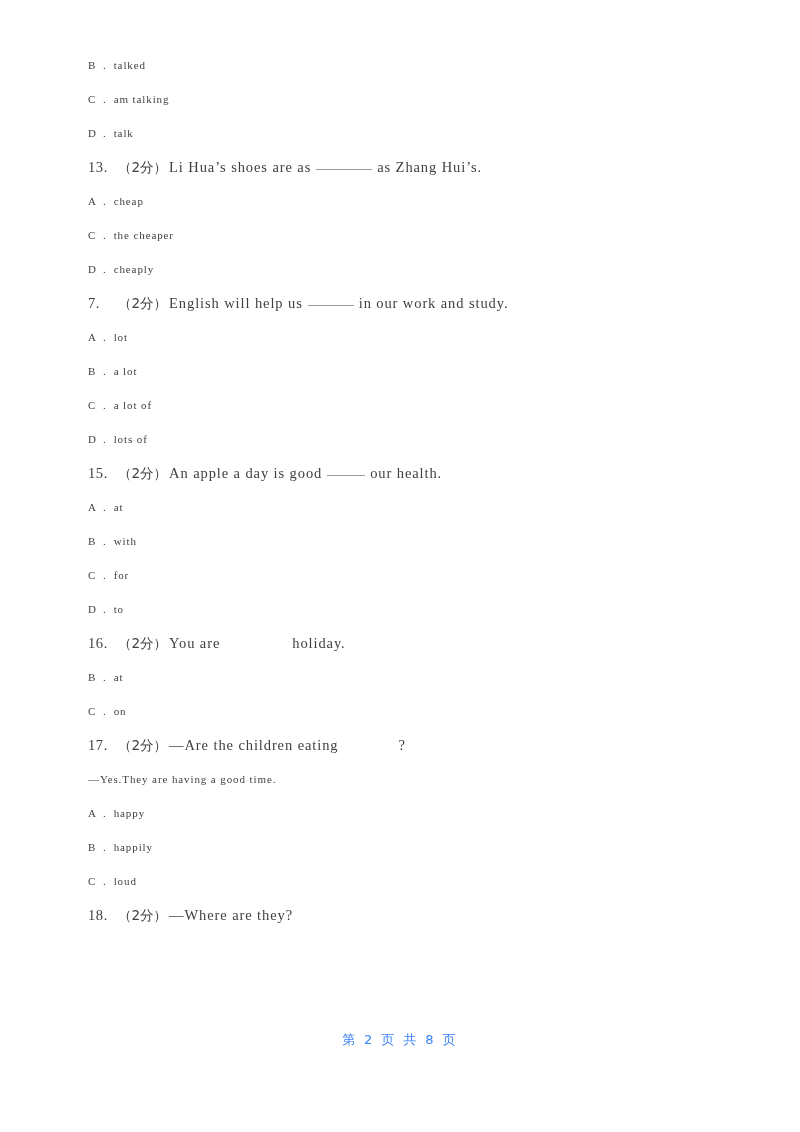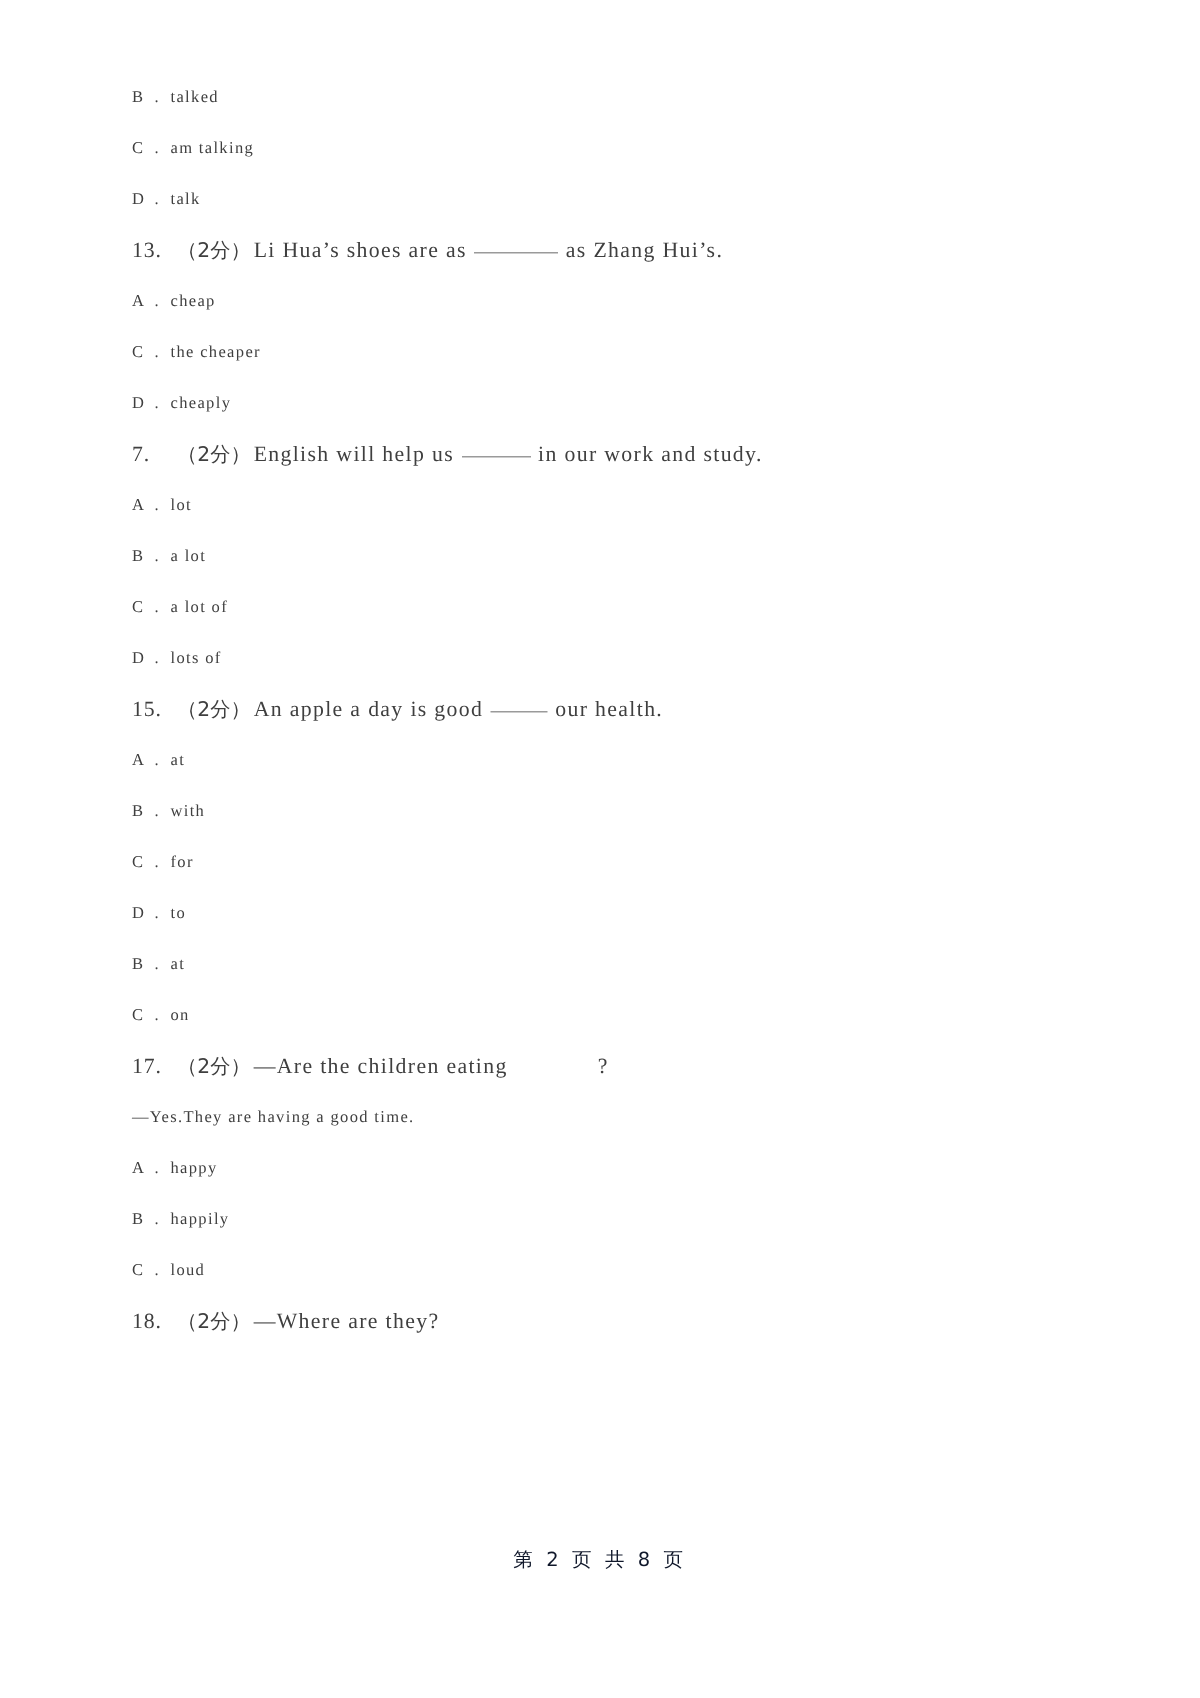--- a/index.html
+++ b/index.html
@@ -91,21 +91,21 @@
 
   .footer {
     position: absolute;
     left: 0;
     top: 1031px;
     width: 800px;
     text-align: center;
     font-family: "DejaVu Sans", "Liberation Sans", sans-serif;
     font-size: 13px;
     letter-spacing: 2.4px;
-    color: #0f172a;
+    color: #3b82f6;
   }
 </style>
 </head>
 <body>
 
 <div class="page">
 
   <div class="content">
       <div class="line option"><span class="opt-letter">B</span><span class="opt-dot">.</span><span>talked</span></div>
       <div class="line option"><span class="opt-letter">C</span><span class="opt-dot">.</span><span>am talking</span></div>
@@ -117,20 +117,21 @@
       <div class="line question"><span class="qnum">7.</span><span class="marks cjk">（2分）</span><span>English will help us</span><span class="blank w-mid"></span><span>in our work and study.</span></div>
       <div class="line option"><span class="opt-letter">A</span><span class="opt-dot">.</span><span>lot</span></div>
       <div class="line option"><span class="opt-letter">B</span><span class="opt-dot">.</span><span>a lot</span></div>
       <div class="line option"><span class="opt-letter">C</span><span class="opt-dot">.</span><span>a lot of</span></div>
       <div class="line option"><span class="opt-letter">D</span><span class="opt-dot">.</span><span>lots of</span></div>
       <div class="line question"><span class="qnum">15.</span><span class="marks cjk">（2分）</span><span>An apple a day is good</span><span class="blank w-short"></span><span>our health.</span></div>
       <div class="line option"><span class="opt-letter">A</span><span class="opt-dot">.</span><span>at</span></div>
       <div class="line option"><span class="opt-letter">B</span><span class="opt-dot">.</span><span>with</span></div>
       <div class="line option"><span class="opt-letter">C</span><span class="opt-dot">.</span><span>for</span></div>
       <div class="line option"><span class="opt-letter">D</span><span class="opt-dot">.</span><span>to</span></div>
+      <div class="line question"><span class="qnum">16.</span><span class="marks cjk">（2分）</span><span>You are</span><span class="gap w-wide"></span><span>holiday.</span></div>
       <div class="line option"><span class="opt-letter">B</span><span class="opt-dot">.</span><span>at</span></div>
       <div class="line option"><span class="opt-letter">C</span><span class="opt-dot">.</span><span>on</span></div>
       <div class="line question"><span class="qnum">17.</span><span class="marks cjk">（2分）</span><span>—Are the children eating</span><span class="gap w-med"></span><span>?</span></div>
       <div class="line plain"><span>—Yes.They are having a good time.</span></div>
       <div class="line option"><span class="opt-letter">A</span><span class="opt-dot">.</span><span>happy</span></div>
       <div class="line option"><span class="opt-letter">B</span><span class="opt-dot">.</span><span>happily</span></div>
       <div class="line option"><span class="opt-letter">C</span><span class="opt-dot">.</span><span>loud</span></div>
       <div class="line question"><span class="qnum">18.</span><span class="marks cjk">（2分）</span><span>—Where are they?</span></div>
     </div>
 

